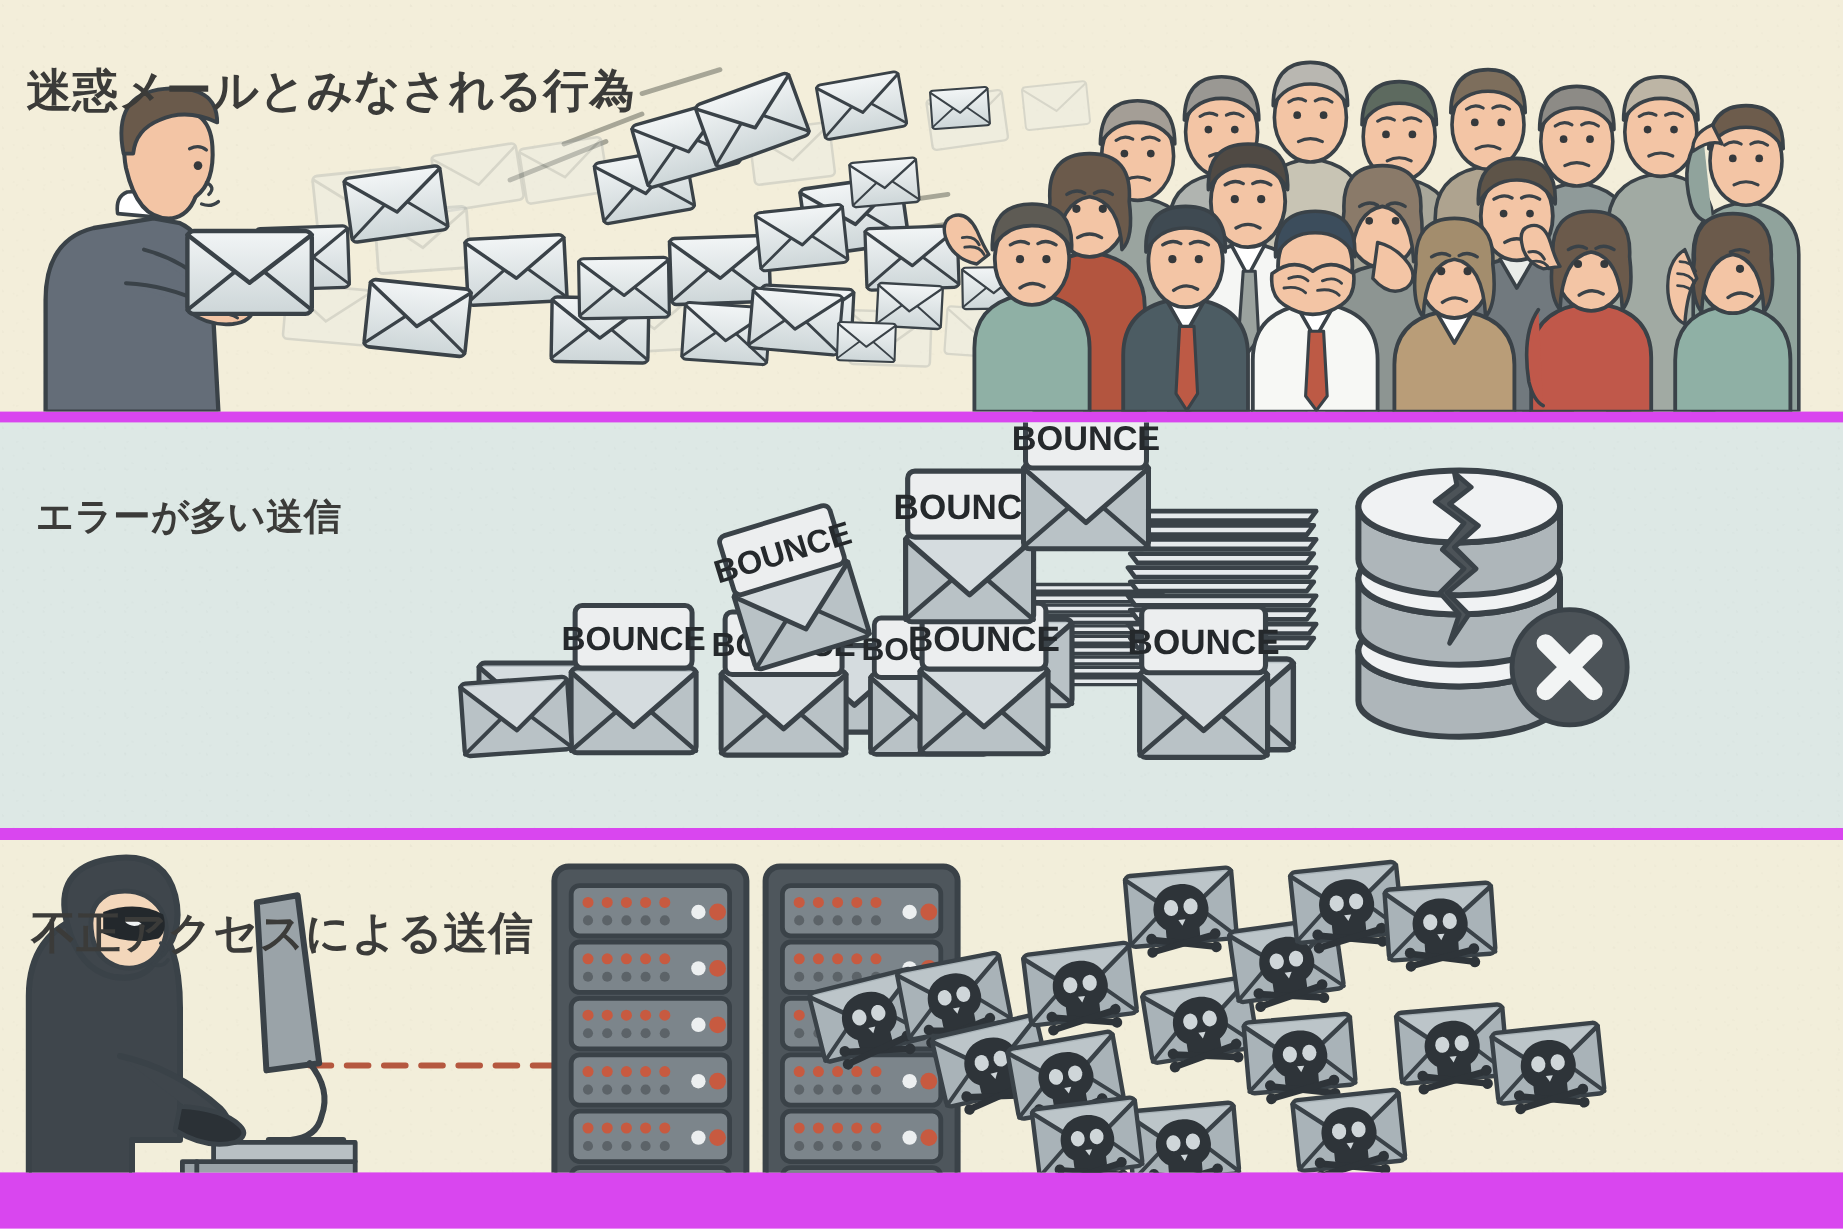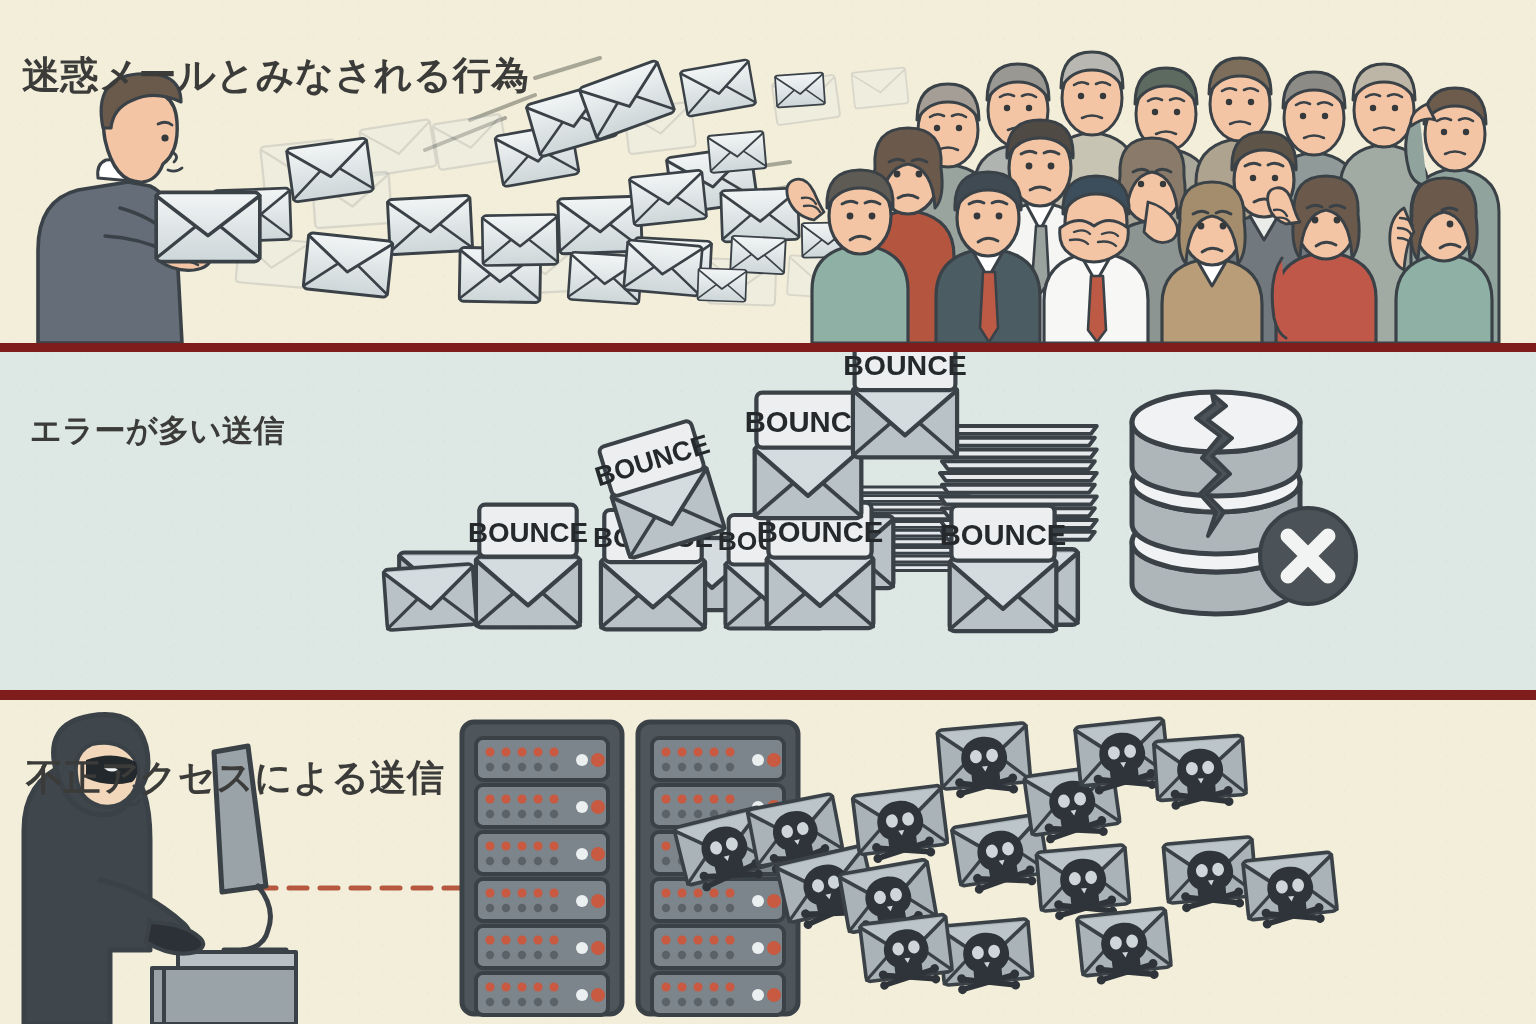--- a/index.html
+++ b/index.html
@@ -1,22 +1,22 @@
 <!DOCTYPE html>
 <html><head>
 <meta charset="utf-8">
 <style>
   html,body{margin:0;padding:0;background:#ffffff;}
   body{width:1536px;height:1024px;overflow:hidden;font-family:"Liberation Sans","DejaVu Sans",sans-serif;}
-  .stage{position:relative;width:1536px;height:1024px;background:#7f1d1d;}
+  .stage{position:relative;width:1536px;height:1024px;background:#d946ef;}
 
   .panel{position:absolute;left:0;width:1536px;overflow:hidden;}
   #panel-1{top:0;height:343px;background:#f3eeda;}
   #panel-2{top:352px;height:338px;background:#dde8e5;}
-  #panel-3{top:700px;height:324px;background:#f2eeda;}
+  #panel-3{top:700px;height:277px;background:#f2eeda;}
 
   .grain{position:absolute;inset:0;opacity:.35;pointer-events:none;
     background-image:
       radial-gradient(circle at 13% 27%, rgba(0,0,0,.05) 0 1px, transparent 1px),
       radial-gradient(circle at 62% 71%, rgba(0,0,0,.04) 0 1px, transparent 1px),
       radial-gradient(circle at 81% 18%, rgba(0,0,0,.04) 0 1px, transparent 1px),
       radial-gradient(circle at 37% 89%, rgba(0,0,0,.04) 0 1px, transparent 1px);
     background-size:17px 17px,23px 23px,29px 29px,31px 31px;}
 
   .ptitle{position:absolute;z-index:40;font-weight:700;color:#3b3b39;

